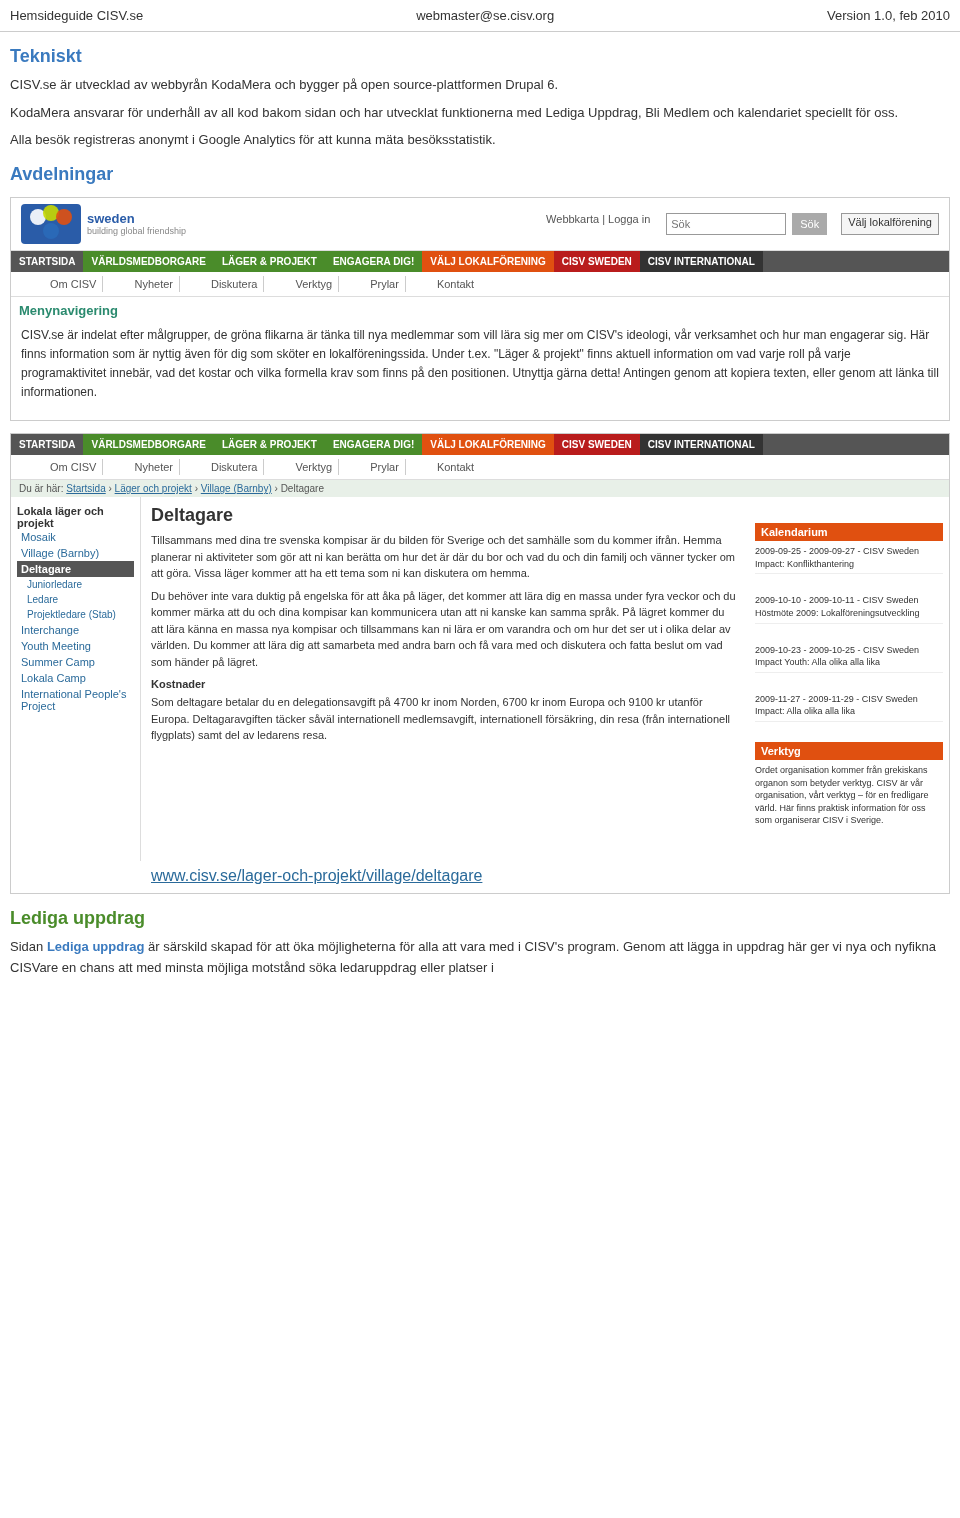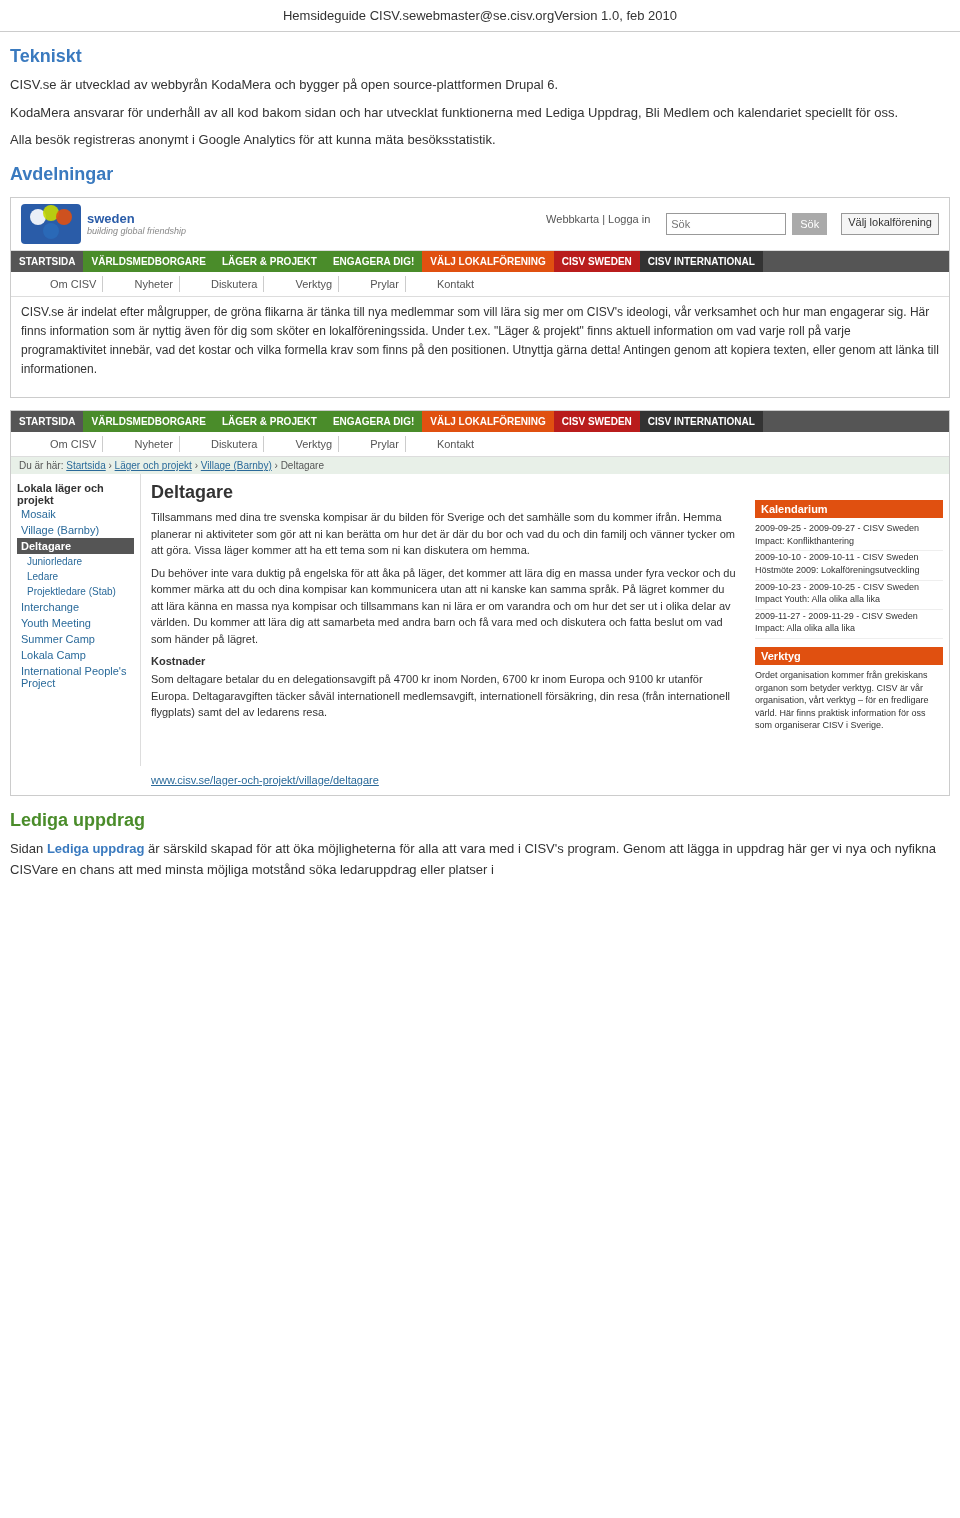--- a/index.html
+++ b/index.html
@@ -1,19 +1,19 @@
 <!DOCTYPE html>
 <html><head>
   <meta charset="utf-8">
   <style>
     * { box-sizing: border-box; margin: 0; padding: 0; }
     body { font-family: Arial, Helvetica, sans-serif; font-size: 13px; color: #333; background: #fff; width: 960px; }
 
     
-    .doc-header { display: flex; justify-content: center; align-items: center; padding: 8px 10px; border-bottom: 1px solid #ccc; margin-bottom: 10px; }
+    .doc-header { display: flex; justify-content: space-between; align-items: center; padding: 8px 10px; border-bottom: 1px solid #ccc; margin-bottom: 10px; }
     .doc-header span { font-size: 13px; color: #333; }
 
     
     .main-content { padding: 0 10px; }
 
     
     .section-heading { font-size: 18px; font-weight: bold; color: #3a7abf; margin: 14px 0 8px 0; }
     .section-heading-green { font-size: 18px; font-weight: bold; color: #4a8c2a; margin: 14px 0 8px 0; }
 
     p { margin-bottom: 8px; line-height: 1.5; }
@@ -60,31 +60,31 @@
     .sidebar-item.sub { padding-left: 10px; font-size: 10px; }
 
     
     .mockup-main { flex: 1; padding: 8px 10px; }
     .mockup-page-title { font-size: 18px; font-weight: bold; color: #333; margin-bottom: 6px; }
     .mockup-body-text { font-size: 11px; line-height: 1.5; color: #333; margin-bottom: 6px; }
 
     
     .mockup-right { width: 200px; padding: 26px 6px; }
     .mockup-calendar-header { background: #e05010; color: #fff; font-size: 11px; font-weight: bold; padding: 3px 6px; margin-bottom: 4px; }
-    .mockup-calendar-item { font-size: 9px; color: #333; margin-bottom: 0; line-height: 1.4; border-bottom: 1px solid #eee; padding-bottom: 3px; }
+    .mockup-calendar-item { font-size: 9px; color: #333; margin-bottom: 20px; line-height: 1.4; border-bottom: 1px solid #eee; padding-bottom: 3px; }
     .mockup-verktyg-header { background: #e05010; color: #fff; font-size: 11px; font-weight: bold; padding: 3px 6px; margin-top: 8px; margin-bottom: 4px; }
     .mockup-verktyg-content { display: flex; gap: 4px; align-items: flex-start; }
     .mockup-verktyg-text { font-size: 9px; color: #333; line-height: 1.4; flex: 1; }
 
     
     .mockup-kostnader { font-size: 11px; font-weight: bold; color: #333; margin-top: 8px; margin-bottom: 4px; }
     .mockup-kostnader-text { font-size: 11px; line-height: 1.5; color: #333; }
 
     
-    .mockup-link { color: #2a6a9a; text-decoration: underline; font-size: 11px; }
+    .mockup-link { color: #2a6a9a; text-decoration: underline; font-size: 16px; }
 
     
     .lediga-text { font-size: 13px; line-height: 1.6; margin-bottom: 8px; }
     .lediga-link { color: #3a7abf; font-weight: bold; text-decoration: none; }
 
     
     .nav-startsida { background: #555; }
     .nav-varldsmedborgare { background: #4a8c2a; }
     .nav-lager { background: #4a8c2a; }
     .nav-engagera { background: #4a8c2a; }
@@ -125,21 +125,21 @@
         <div class="cisv-logo-box">
           <svg width="50" height="38" viewBox="0 0 50 38">
             <circle cx="12" cy="12" r="8" fill="#fff" opacity="0.9"></circle>
             <circle cx="25" cy="8" r="8" fill="#c8d800" opacity="0.9"></circle>
             <circle cx="38" cy="12" r="8" fill="#e05010" opacity="0.9"></circle>
             <circle cx="25" cy="26" r="8" fill="#2a6ab8" opacity="0.9"></circle>
           </svg>
         </div>
         <div>
           <div style="font-size:13px;font-weight:bold;color:#2a5ca8;">sweden</div>
-          <div style="font-size:9px;color:#888;font-style:italic;">building global friendship</div>
+          <div style="font-size:9px;color:#888;">building global friendship</div>
         </div>
       </div>
       <div class="mockup-search-area">
         <div style="font-size:11px;color:#555;margin-right:10px;">Webbkarta | Logga in</div>
         <input class="mockup-search-input" type="text" placeholder="Sök" style="">
         <button class="mockup-search-btn">Sök</button>
         <div class="mockup-lokalforening" style="margin-left:8px;">Välj lokalförening</div>
       </div>
     </div>
 
@@ -155,20 +155,21 @@
 
     <div class="mockup-subnav">
       <span class="subnav-item">Om CISV</span>
       <span class="subnav-item">Nyheter</span>
       <span class="subnav-item">Diskutera</span>
       <span class="subnav-item">Verktyg</span>
       <span class="subnav-item">Prylar</span>
       <span class="subnav-item">Kontakt</span>
     </div>
 
+    <div class="menu-label">Menynavigering</div>
 
     <p style="padding:6px 10px 10px 10px;font-size:12px;line-height:1.6;">CISV.se är indelat efter målgrupper, de gröna flikarna är tänka till nya medlemmar som vill lära sig mer om CISV's ideologi, vår verksamhet och hur man engagerar sig. Här finns information som är nyttig även för dig som sköter en lokalföreningssida. Under t.ex. "Läger &amp; projekt" finns aktuell information om vad varje roll på varje programaktivitet innebär, vad det kostar och vilka formella krav som finns på den positionen. Utnyttja gärna detta! Antingen genom att kopiera texten, eller genom att länka till informationen.</p>
   </div>
 
   <div class="website-mockup2">
 
     <div class="mockup-nav2">
       <div class="nav-item nav-startsida">STARTSIDA</div>
       <div class="nav-item nav-varldsmedborgare">VÄRLDSMEDBORGARE</div>
       <div class="nav-item nav-lager">LÄGER &amp; PROJEKT</div>

